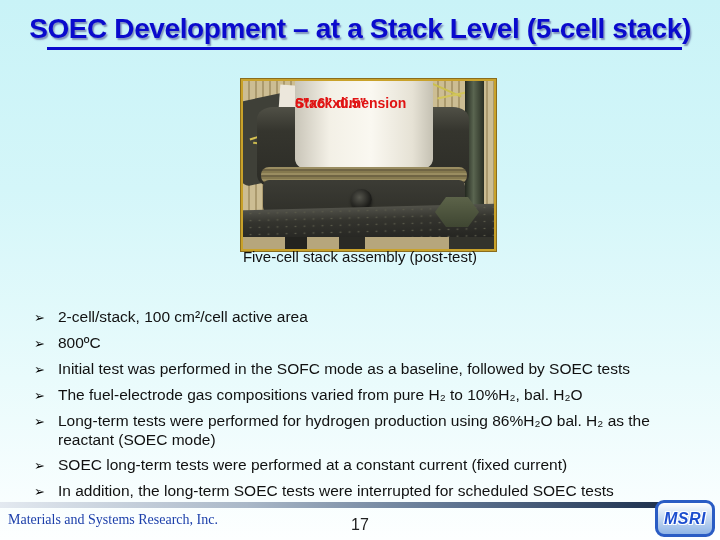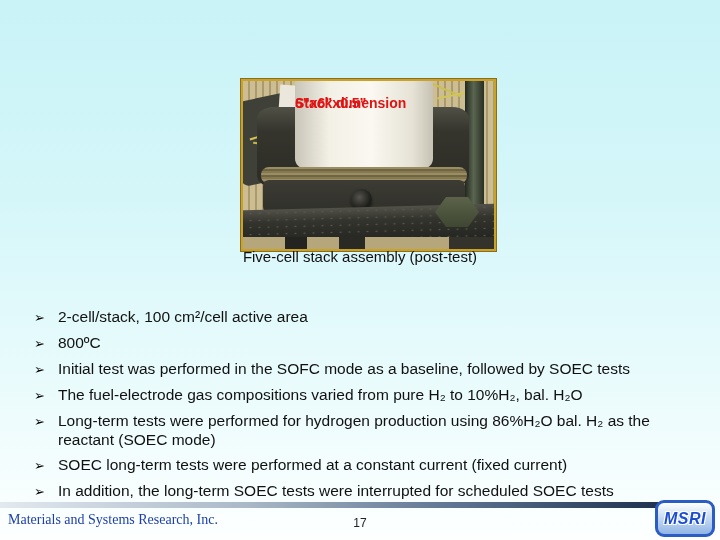--- a/index.html
+++ b/index.html
@@ -63,34 +63,35 @@
   .bullets li { display:flex; margin-bottom:6px; font-size:15.5px; line-height:19px; color:#111; }
   .bullets .mk { flex:0 0 24px; width:24px; font-size:13px; padding-top:1px; color:#000; }
   .bullets .bt { flex:1; }
 
   .bar { position:absolute; left:0; top:502px; width:704px; height:6px;
     background:linear-gradient(90deg,#e3e9f0 0%,#aab8c8 35%,#5d7390 65%,#263a58 90%,#17253d 100%); }
 
   .company { position:absolute; left:8px; top:512px; font-family:"Liberation Serif", serif;
     font-weight:normal; font-size:14px; color:#1c3faa; }
 
-  .page-num { position:absolute; top:516px; left:0; right:0; text-align:center; font-size:12px; color:#222; }
+  .page-num { position:absolute; top:516px; left:0; right:0; text-align:center; font-size:16px; color:#222; }
 
   .logo { position:absolute; left:655px; top:500px; width:54px; height:31px;
     border:3px solid #2a5cc4; border-radius:9px;
     background:linear-gradient(180deg,#ffffff 0%,#cfe0f4 40%,#8fb4e6 100%);
     display:flex; align-items:center; justify-content:center; }
   .logo span { font-size:16px; font-weight:bold; font-style:italic; color:#1d4ecf; letter-spacing:0.5px;
     text-shadow:-1px -1px 0 #fff,1px -1px 0 #fff,-1px 1px 0 #fff,1px 1px 0 #fff; }
 </style>
 </head>
 <body>
 
 <div class="slide">
 
+  <div class="title"><span>S</span><span class="u">OEC Development – at a Stack Level (5-cell stack</span><span>)</span></div>
 
   <figure class="photo">
     <div class="ph-bg"></div>
     <div class="ph-left-hw"></div>
     <div class="ph-tag"></div>
     <div class="ph-w1"></div>
     <div class="ph-w2"></div>
     <div class="ph-w3"></div>
     <div class="ph-w4"></div>
     <div class="ph-rod"></div>

